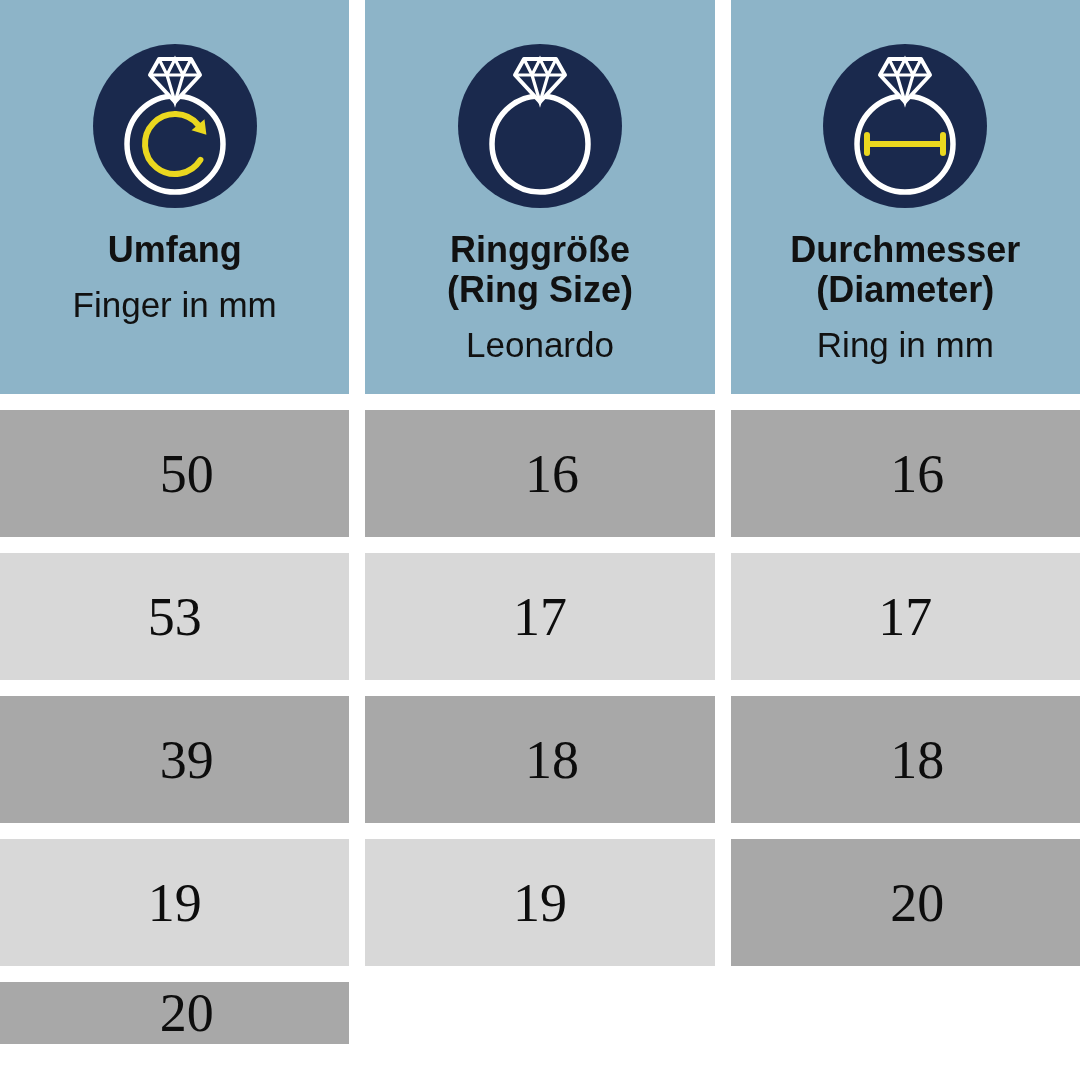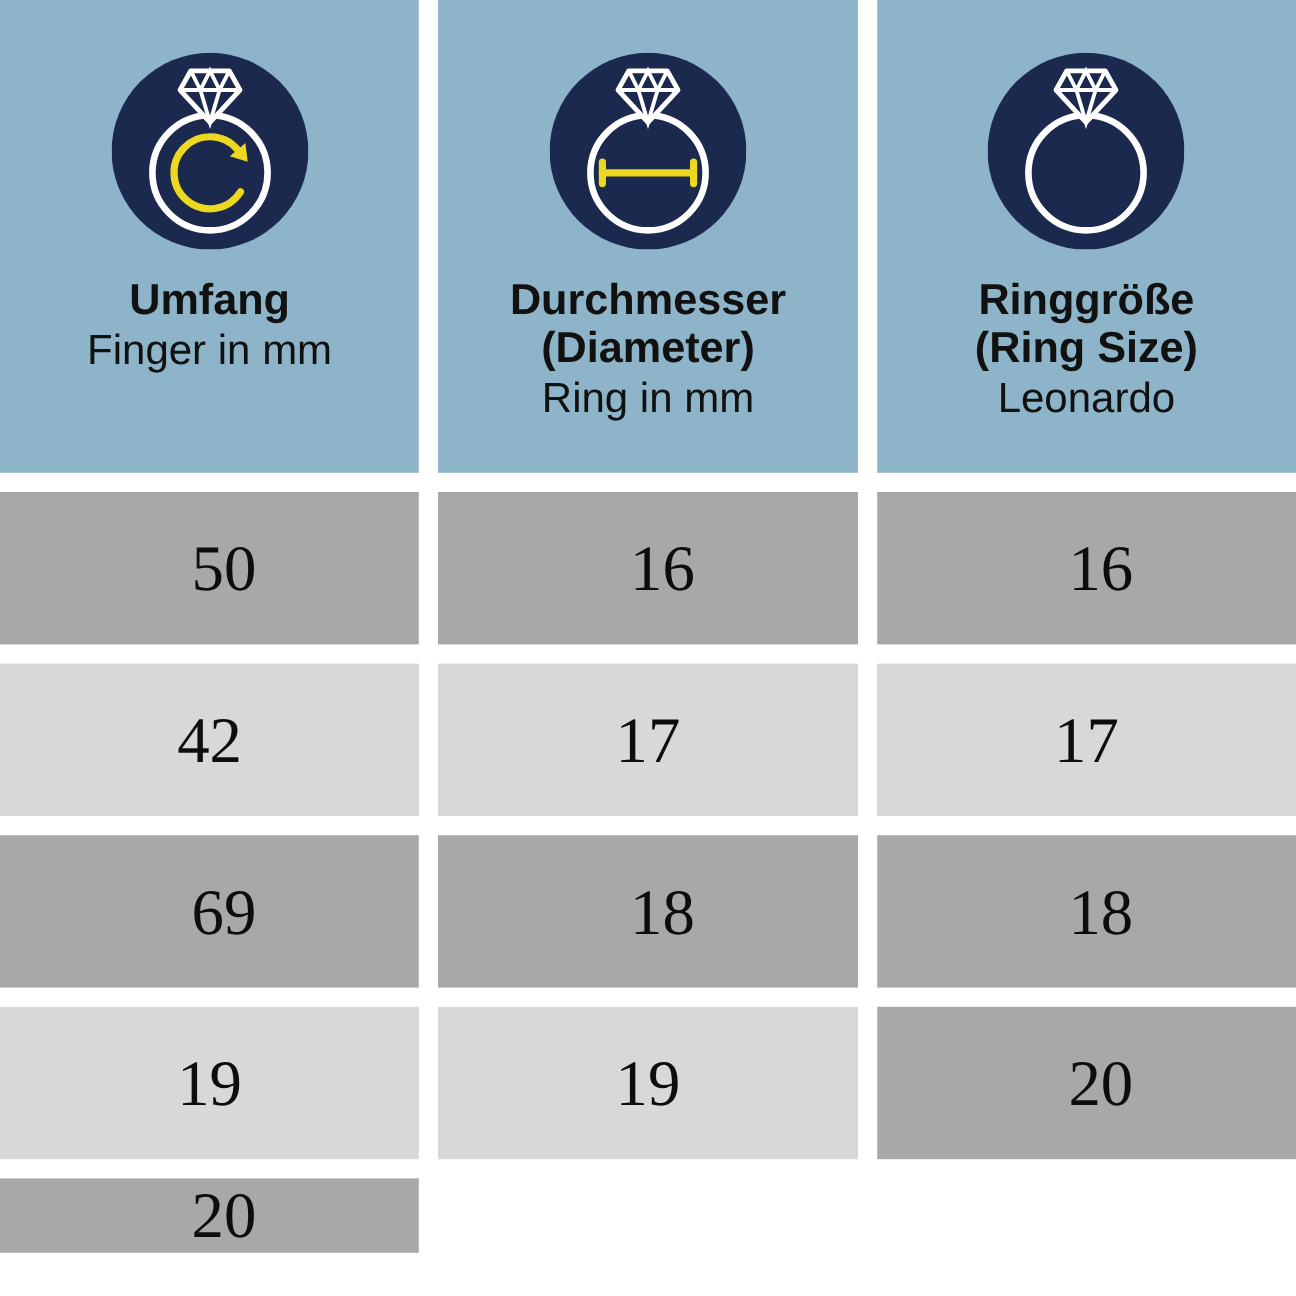--- a/index.html
+++ b/index.html
@@ -30,21 +30,21 @@
   .col-titles {
     margin-top: 22px;
     text-align: center;
     font-weight: 700;
     font-size: 36px;
     line-height: 40px;
     color: var(--text_dark, #111111);
     letter-spacing: 0px;
   }
   .col-unit {
-    margin-top: 2px;
+    margin-top: 15px;
     text-align: left;
     font-weight: 400;
     font-size: 35px;
     line-height: 40px;
     color: var(--text_dark, #111111);
   }
   .cell {
     display: flex;
     align-items: center;
     justify-content: center;
@@ -81,59 +81,59 @@
 
   <div class="header-cell">
     <div class="icon-wrap">
       <svg width="164" height="164" viewBox="0 0 164 164">
         <circle cx="82" cy="82" r="82" style="fill:var(--icon_circle,#1A294D)"></circle>
         <circle cx="82" cy="100" r="48" fill="none" style="stroke:var(--icon_ring,#fff)" stroke-width="5.5"></circle>
         <path d="M66 15 L98 15 L107 31 L82 58 L57 31 Z" style="fill:var(--icon_circle,#1A294D);stroke:var(--icon_ring,#fff)" stroke-width="4" stroke-linejoin="round"></path>
         <path d="M66 15 L74 31 L82 15 L90 31 L98 15" fill="none" style="stroke:var(--icon_ring,#fff)" stroke-width="3.2"></path>
         <path d="M57 31 L107 31" fill="none" style="stroke:var(--icon_ring,#fff)" stroke-width="3.2"></path>
         <path d="M74 31 L82 58 L90 31" fill="none" style="stroke:var(--icon_ring,#fff)" stroke-width="3.2"></path>
+      </svg>
+    </div>
+    <div class="col-titles">
+      <div>Ringgröße</div>
+      <div>(Ring Size)</div>
+    </div>
+    <div class="col-unit">Leonardo</div>
+  </div>
+
+  <div class="header-cell">
+    <div class="icon-wrap">
+      <svg width="164" height="164" viewBox="0 0 164 164">
+        <circle cx="82" cy="82" r="82" style="fill:var(--icon_circle,#1A294D)"></circle>
+        <circle cx="82" cy="100" r="48" fill="none" style="stroke:var(--icon_ring,#fff)" stroke-width="5.5"></circle>
+        <path d="M66 15 L98 15 L107 31 L82 58 L57 31 Z" style="fill:var(--icon_circle,#1A294D);stroke:var(--icon_ring,#fff)" stroke-width="4" stroke-linejoin="round"></path>
+        <path d="M66 15 L74 31 L82 15 L90 31 L98 15" fill="none" style="stroke:var(--icon_ring,#fff)" stroke-width="3.2"></path>
+        <path d="M57 31 L107 31" fill="none" style="stroke:var(--icon_ring,#fff)" stroke-width="3.2"></path>
+        <path d="M74 31 L82 58 L90 31" fill="none" style="stroke:var(--icon_ring,#fff)" stroke-width="3.2"></path>
         <line x1="44" y1="100" x2="120" y2="100" style="stroke:var(--accent_yellow,#EBD81F)" stroke-width="6"></line>
         <line x1="44" y1="91" x2="44" y2="109" style="stroke:var(--accent_yellow,#EBD81F)" stroke-width="6" stroke-linecap="round"></line>
         <line x1="120" y1="91" x2="120" y2="109" style="stroke:var(--accent_yellow,#EBD81F)" stroke-width="6" stroke-linecap="round"></line>
       </svg>
     </div>
     <div class="col-titles">
       <div>Durchmesser</div>
       <div>(Diameter)</div>
     </div>
     <div class="col-unit">Ring in mm</div>
   </div>
 
-  <div class="header-cell">
-    <div class="icon-wrap">
-      <svg width="164" height="164" viewBox="0 0 164 164">
-        <circle cx="82" cy="82" r="82" style="fill:var(--icon_circle,#1A294D)"></circle>
-        <circle cx="82" cy="100" r="48" fill="none" style="stroke:var(--icon_ring,#fff)" stroke-width="5.5"></circle>
-        <path d="M66 15 L98 15 L107 31 L82 58 L57 31 Z" style="fill:var(--icon_circle,#1A294D);stroke:var(--icon_ring,#fff)" stroke-width="4" stroke-linejoin="round"></path>
-        <path d="M66 15 L74 31 L82 15 L90 31 L98 15" fill="none" style="stroke:var(--icon_ring,#fff)" stroke-width="3.2"></path>
-        <path d="M57 31 L107 31" fill="none" style="stroke:var(--icon_ring,#fff)" stroke-width="3.2"></path>
-        <path d="M74 31 L82 58 L90 31" fill="none" style="stroke:var(--icon_ring,#fff)" stroke-width="3.2"></path>
-      </svg>
-    </div>
-    <div class="col-titles">
-      <div>Ringgröße</div>
-      <div>(Ring Size)</div>
-    </div>
-    <div class="col-unit">Leonardo</div>
-  </div>
-
   <div class="cell row-dark">50</div>
   <div class="cell row-dark">16</div>
   <div class="cell row-dark">16</div>
 
-  <div class="cell row-light">42</div>
+  <div class="cell row-light">53</div>
   <div class="cell row-light">17</div>
   <div class="cell row-light">17</div>
 
-  <div class="cell row-dark">69</div>
+  <div class="cell row-dark">39</div>
   <div class="cell row-dark">18</div>
   <div class="cell row-dark">18</div>
 
   <div class="cell row-light">19</div>
   <div class="cell row-light">19</div>
 
   <div class="cell row-dark">20</div>
   <div class="cell row-dark">20</div>
 
 </div>

